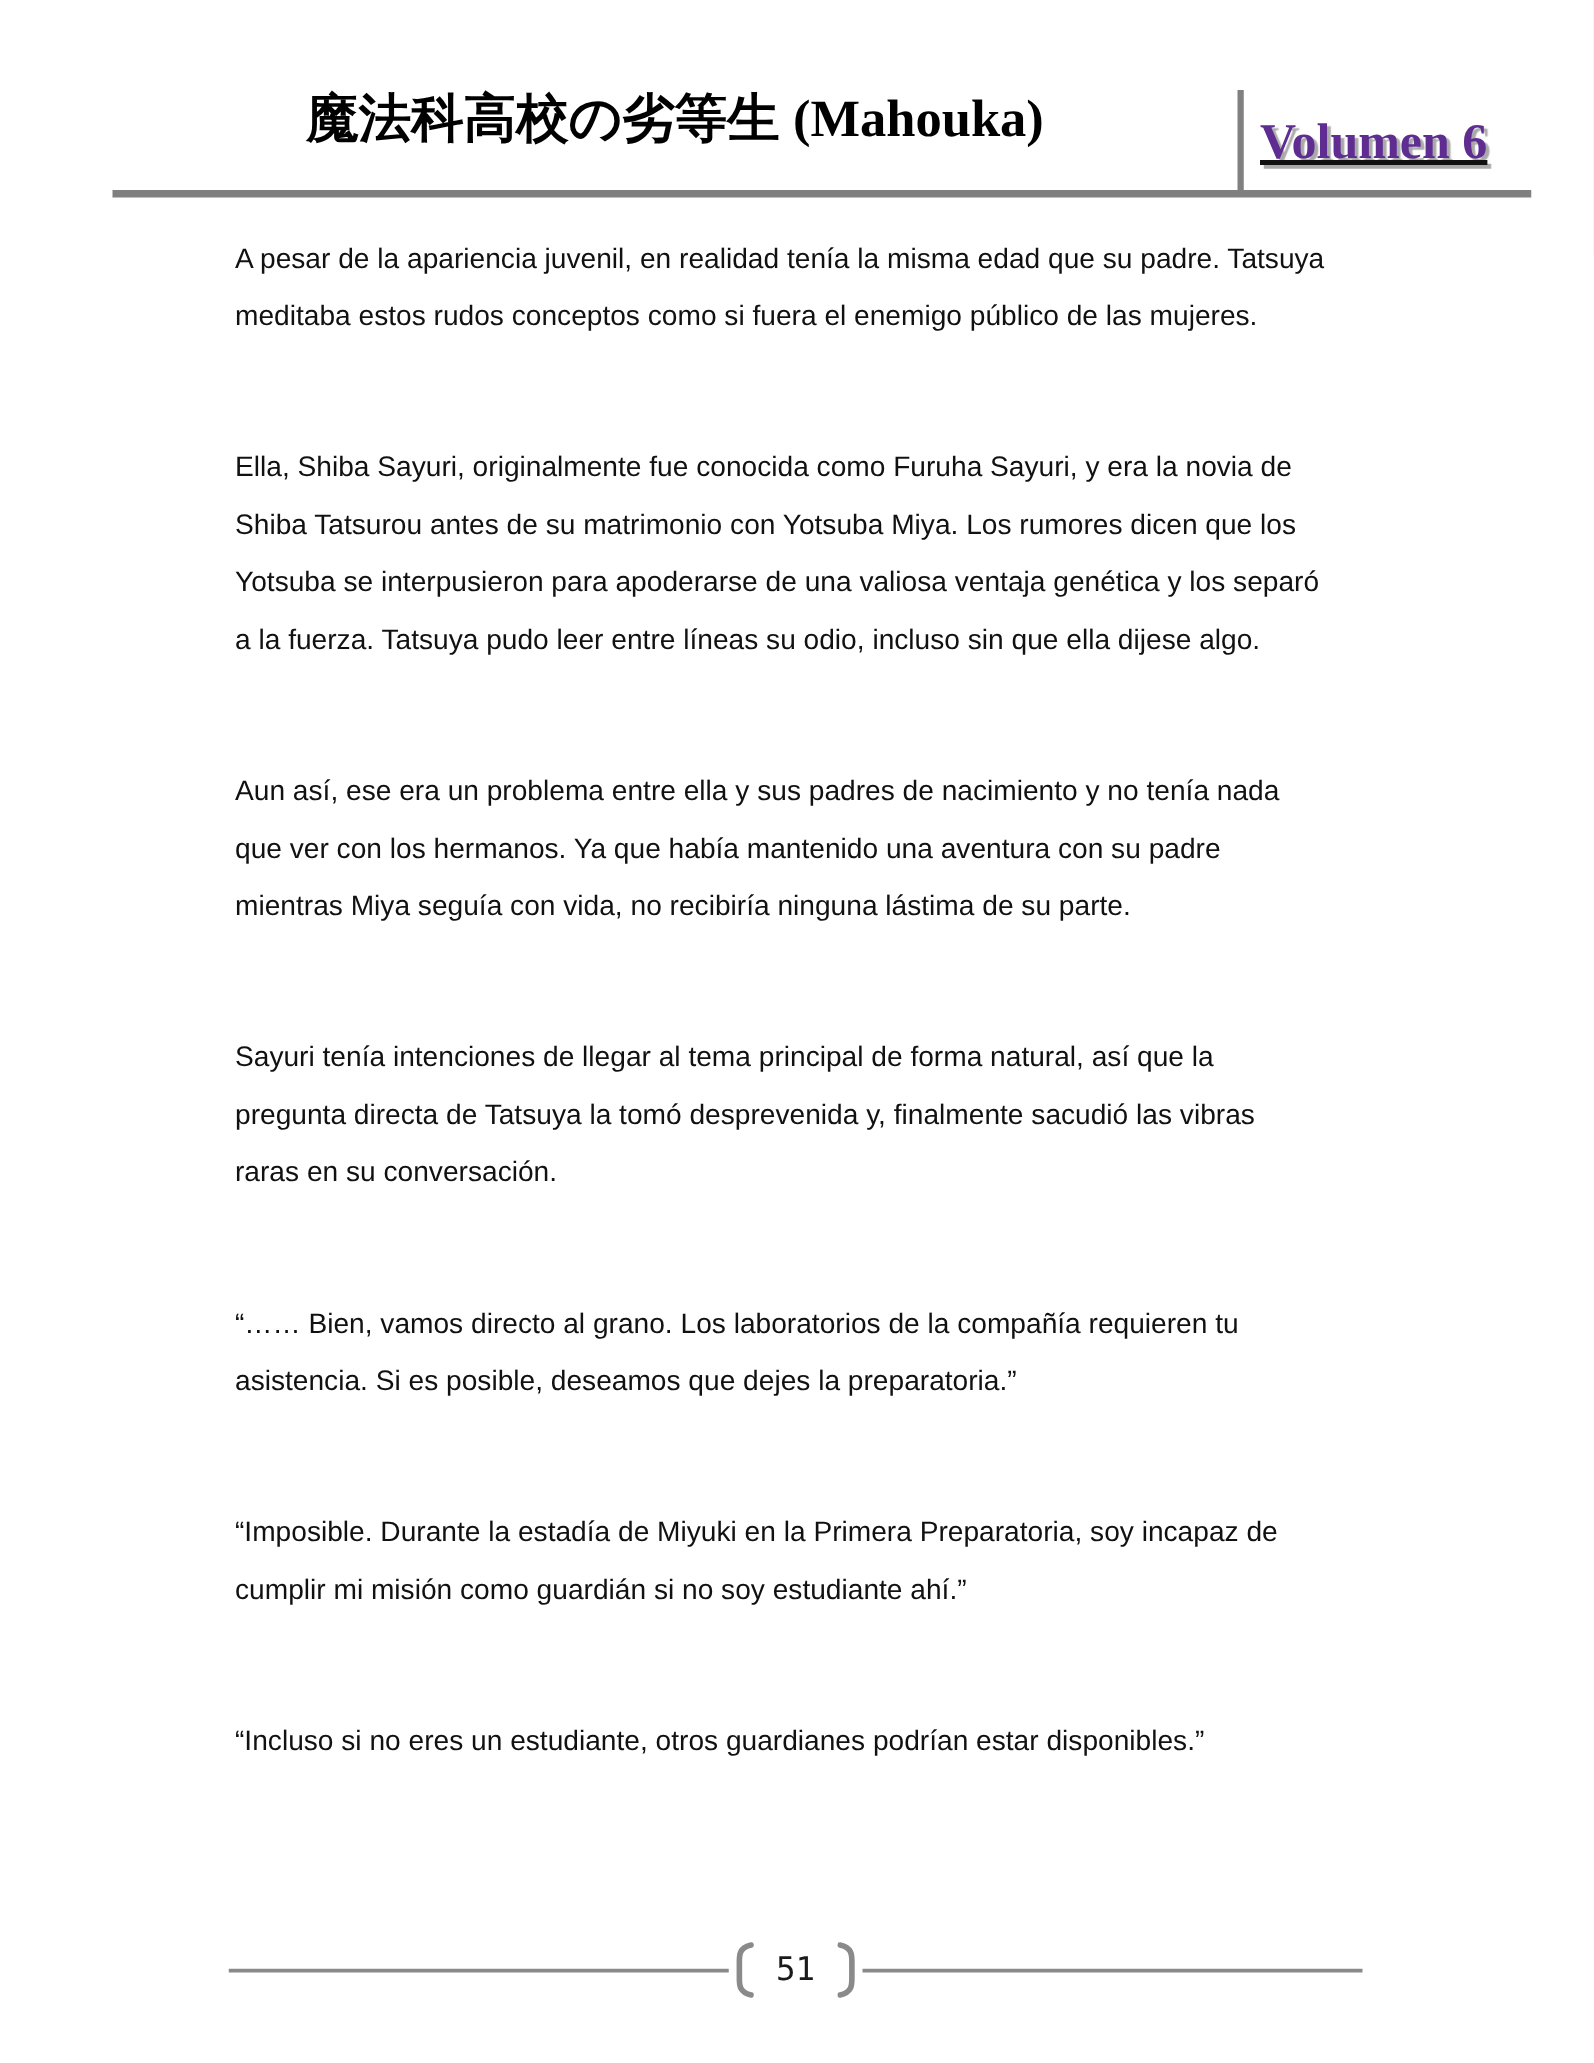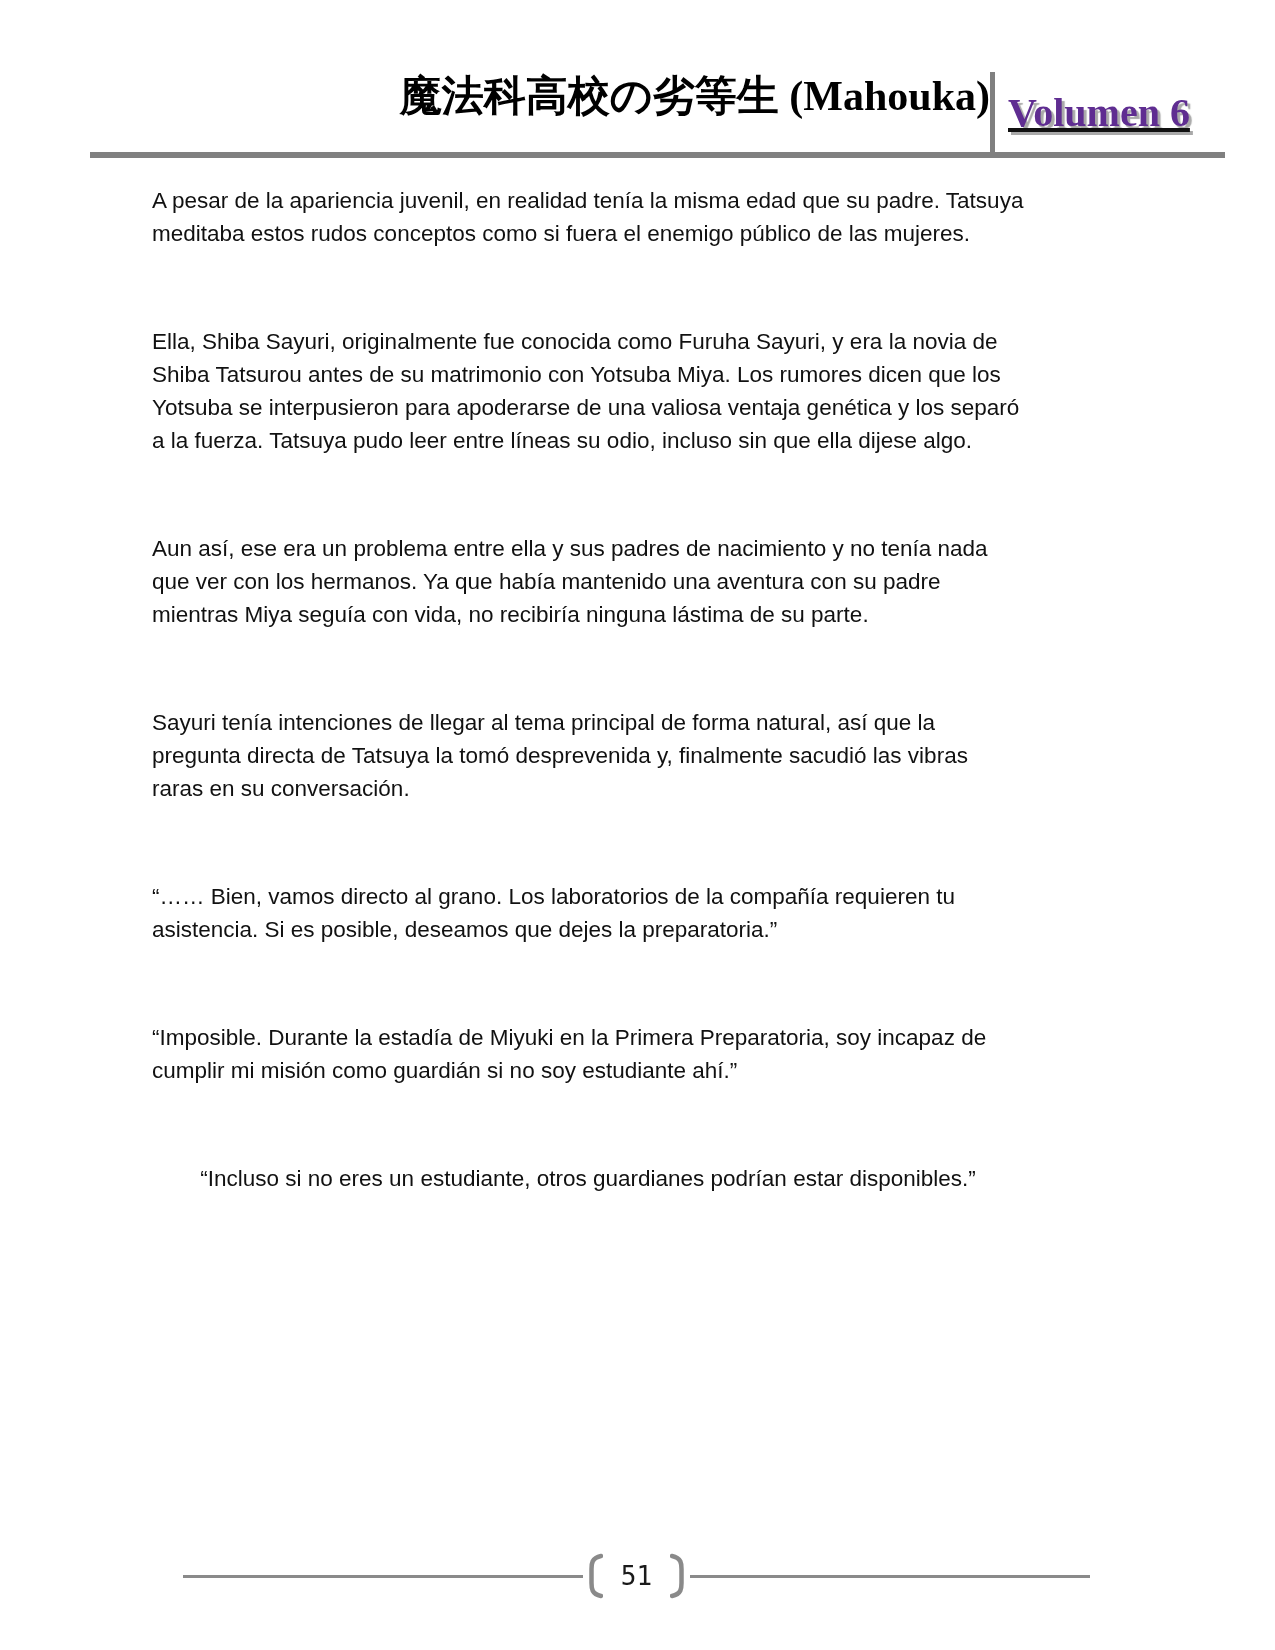--- a/index.html
+++ b/index.html
@@ -11,21 +11,21 @@
     font-family:"Liberation Sans", sans-serif;
     color:var(--text, #111111);
     overflow:hidden;
   }
 
   
   .header-title {
     position:absolute;
     left:90px; top:68px;
     width:900px;
-    text-align:right;
+    text-align:center;
     font-family:"Liberation Serif", serif;
     font-weight:bold;
     font-size:42px;
     line-height:56px;
     color:#000000;
     white-space:nowrap;
   }
   .volume-box {
     position:absolute;
     left:990px; top:72px;
@@ -45,27 +45,27 @@
   .header-rule {
     position:absolute;
     left:90px; top:152px;
     width:1135px; height:6px;
     background:var(--rule-gray, #808080);
   }
 
   
   .body-text {
     position:absolute;
-    left:152px; top:184px;
+    left:188px; top:184px;
     width:872px;
     font-size:22.5px;
-    line-height:33px;
+    line-height:46px;
   }
   .body-text p { margin:0 0 75px 0; }
-  .body-text p:last-child { margin-bottom:2px;text-align:center; }
+  .body-text p:last-child { margin-bottom:2px; }
 
   
   .footer {
     position:absolute;
     left:183px; top:1552px;
     width:907px; height:48px;
     display:flex; align-items:center;
   }
   .footer-line {
     flex:1 1 auto;

